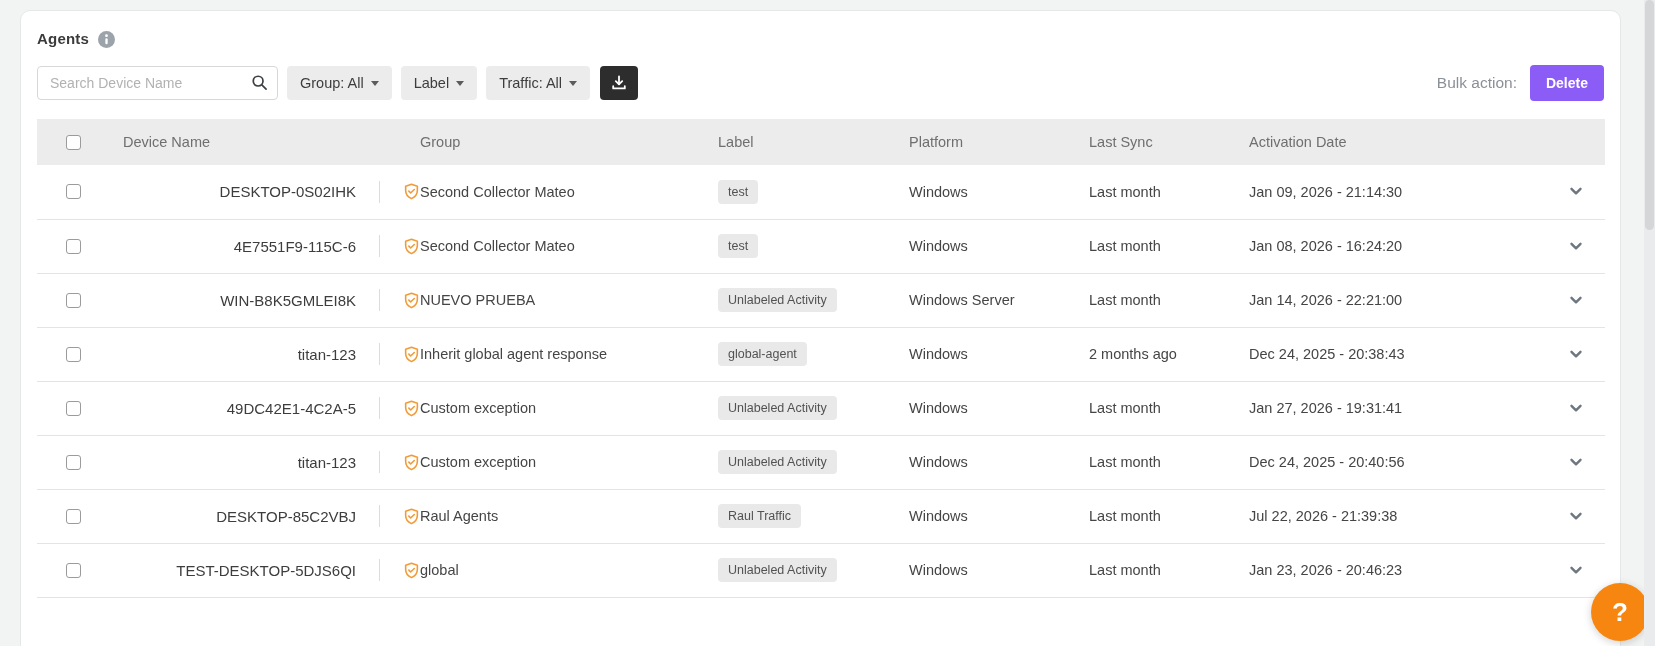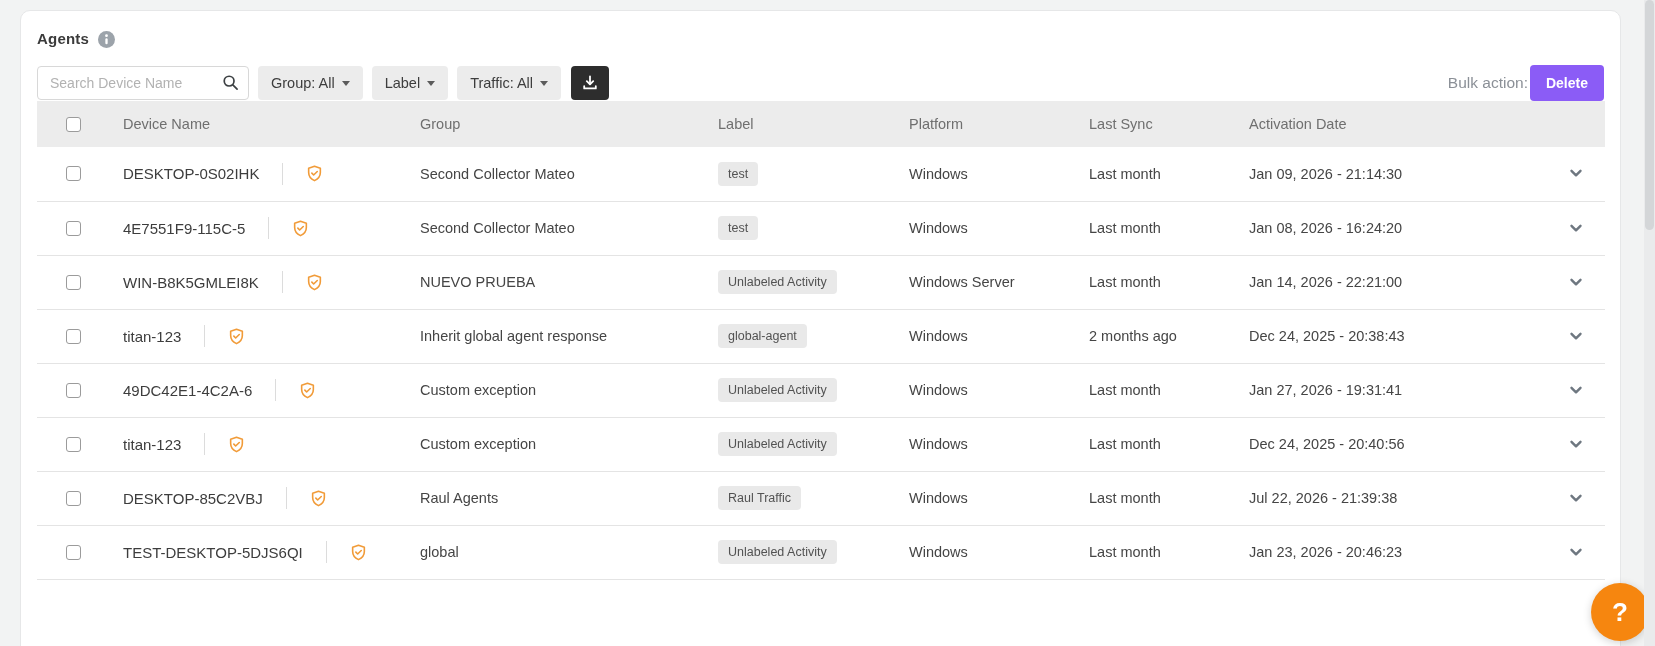--- a/index.html
+++ b/index.html
@@ -12,21 +12,21 @@
   .card {
     position:absolute; left:20px; top:10px; width:1601px; height:700px;
     background:#ffffff; border:1px solid #e6e7e8; border-radius:10px;
     padding:18px 16px;
   }
   .title-row { display:flex; align-items:center; gap:9px; }
   .page-title { font-size:15px; font-weight:700; color:#3b3b3b; letter-spacing:.2px; }
   .info-icon { display:inline-flex; margin-top:2px; }
 
   .toolbar { display:flex; align-items:center; gap:9px; margin-top:17px; }
-  .search-wrap { position:relative; width:212px; }
+  .search-wrap { position:relative; width:241px; }
   .search-input {
     width:100%; height:34px; border:1px solid #d8d8d8; border-radius:4px;
     padding:0 36px 0 12px; font-size:14px; color:#333; outline:none;
     font-family:"Liberation Sans", sans-serif;
   }
   .search-input::placeholder { color:#b2b2b2; }
   .search-icon { position:absolute; right:10px; top:8px; cursor:pointer; }
 
   .filter-btn {
     height:34px; background:#ececec; border:none; border-radius:4px;
@@ -34,29 +34,29 @@
     display:flex; align-items:center; gap:7px;
     font-family:"Liberation Sans", sans-serif;
   }
   .caret { width:0; height:0; border-left:4px solid transparent; border-right:4px solid transparent; border-top:5px solid #5b5b5b; margin-top:1px; }
 
   .download-btn {
     width:38px; height:34px; background:#2d2d2d; border:none; border-radius:4px;
     display:flex; align-items:center; justify-content:center; cursor:pointer; margin-left:1px;
   }
 
-  .bulk-area { margin-left:auto; display:flex; align-items:center; gap:2px; }
+  .bulk-area { margin-left:auto; display:flex; align-items:center; gap:13px; }
   .bulk-label { font-size:15.5px; color:#8b9097; }
   .delete-btn {
     background:#8b5cf6; color:#ffffff; border:none; border-radius:4px;
     font-size:14px; font-weight:700; padding:10px 16px; cursor:pointer;
     font-family:"Liberation Sans", sans-serif;
   }
 
-  table { width:1568px; border-collapse:collapse; table-layout:fixed; }
+  table { width:1568px; border-collapse:collapse; table-layout:fixed; margin-top:18px; }
   col.c-check  { width:86px; }
   col.c-device { width:297px; }
   col.c-group  { width:298px; }
   col.c-label  { width:191px; }
   col.c-plat   { width:180px; }
   col.c-sync   { width:160px; }
   col.c-date   { width:290px; }
   col.c-exp    { width:66px; }
 
   thead tr { background:#ececec; height:46px; }
@@ -65,21 +65,21 @@
 
   tbody tr { height:54px; border-bottom:1px solid #e4e4e4; background:#fff; }
   td { font-size:14.5px; color:#454545; padding:0; }
 
   input[type="checkbox"] {
     appearance:none; -webkit-appearance:none; width:15px; height:15px;
     border:1.5px solid #9b9b9b; border-radius:3px; background:#fff; margin:0;
     display:block; cursor:pointer;
   }
 
-  .device-cell { display:flex; align-items:center; gap:23px; }
+  .device-cell { display:flex; align-items:center; gap:23px;justify-content:flex-end; }
   .device-name { color:#3d3d3d; font-size:15px; }
   .vert-div { width:1px; height:22px; background:#dcdcdc; }
 
   .badge {
     display:inline-block; background:#e9e9e9; color:#525252;
     font-size:12.5px; padding:5px 10px; border-radius:4px; white-space:nowrap;
   }
 
   td.expand-col { text-align:right; padding-right:18px; }
   .chevron-btn { background:none; border:none; padding:2px; cursor:pointer; line-height:0; }
@@ -206,21 +206,21 @@
       </button>
     </td>
   </tr>
 
   <tr>
     <td class="check-col">
             <input type="checkbox" style="">
           </td>
     <td>
       <div class="device-cell">
-        <span class="device-name">4E7551F9-115C-5</span>
+        <span class="device-name">4E7551F9-115C-6</span>
         <span class="vert-div"></span>
         <span style="line-height:0;">
           <svg width="17" height="17" viewBox="0 0 16 16">
             <path d="M8 1.2 L13.5 3.1 V7.1 C13.5 10.8 11.2 13.3 8 14.7 C4.8 13.3 2.5 10.8 2.5 7.1 V3.1 Z" fill="none" stroke="#f19b38" stroke-width="1.5" stroke-linejoin="round"></path>
             <path d="M5.5 7.7 L7.2 9.4 L10.6 6.1" fill="none" stroke="#f19b38" stroke-width="1.5" stroke-linecap="round" stroke-linejoin="round"></path>
           </svg>
         </span>
       </div>
     </td>
     <td>Second Collector Mateo</td>
@@ -296,21 +296,21 @@
       </button>
     </td>
   </tr>
 
   <tr>
     <td class="check-col">
             <input type="checkbox" style="">
           </td>
     <td>
       <div class="device-cell">
-        <span class="device-name">49DC42E1-4C2A-6</span>
+        <span class="device-name">49DC42E1-4C2A-5</span>
         <span class="vert-div"></span>
         <span style="line-height:0;">
           <svg width="17" height="17" viewBox="0 0 16 16">
             <path d="M8 1.2 L13.5 3.1 V7.1 C13.5 10.8 11.2 13.3 8 14.7 C4.8 13.3 2.5 10.8 2.5 7.1 V3.1 Z" fill="none" stroke="#f19b38" stroke-width="1.5" stroke-linejoin="round"></path>
             <path d="M5.5 7.7 L7.2 9.4 L10.6 6.1" fill="none" stroke="#f19b38" stroke-width="1.5" stroke-linecap="round" stroke-linejoin="round"></path>
           </svg>
         </span>
       </div>
     </td>
     <td>Custom exception</td>

